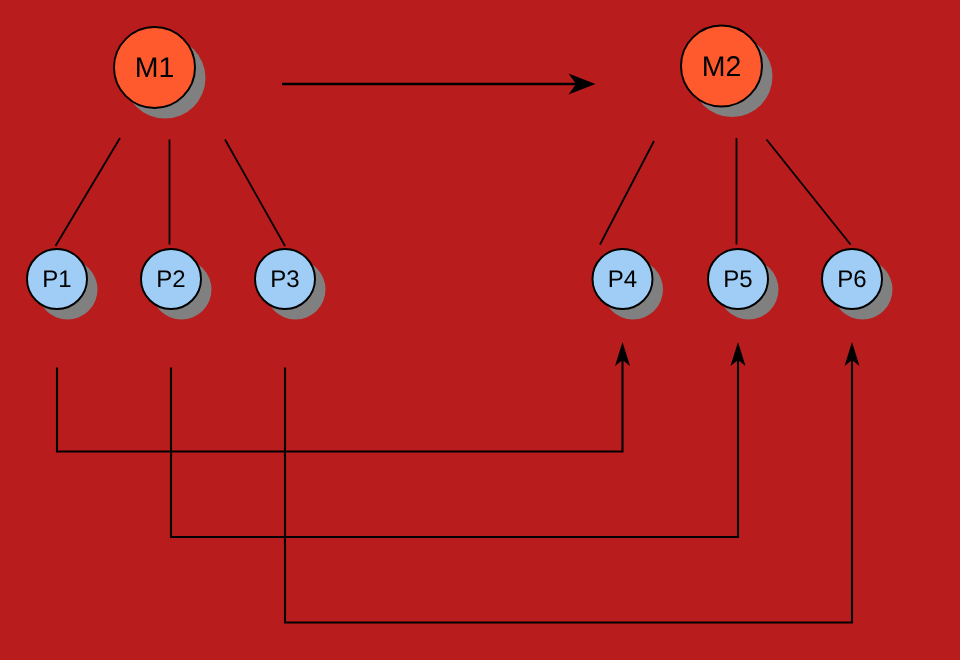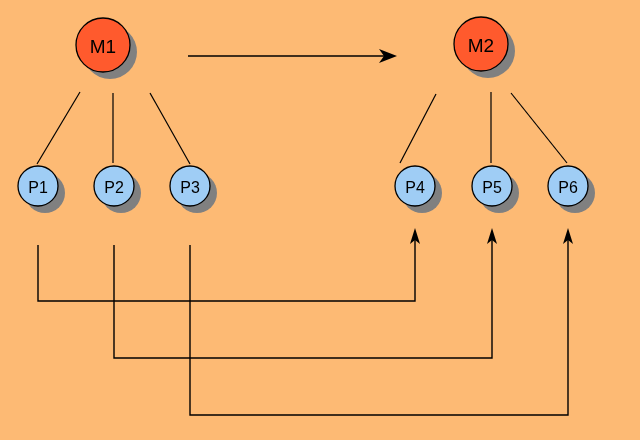--- a/index.html
+++ b/index.html
@@ -7,21 +7,21 @@
     padding: 0;
     background: #ffffff;
   }
   body {
     font-family: "Liberation Sans", sans-serif;
   }
   #canvas {
     position: relative;
     width: 640px;
     height: 440px;
-    background: #fdba74;
+    background: #b91c1c;
     overflow: hidden;
   }
   #diagram-svg {
     position: absolute;
     top: 0;
     left: 0;
     width: 640px;
     height: 440px;
     display: block;
   }

